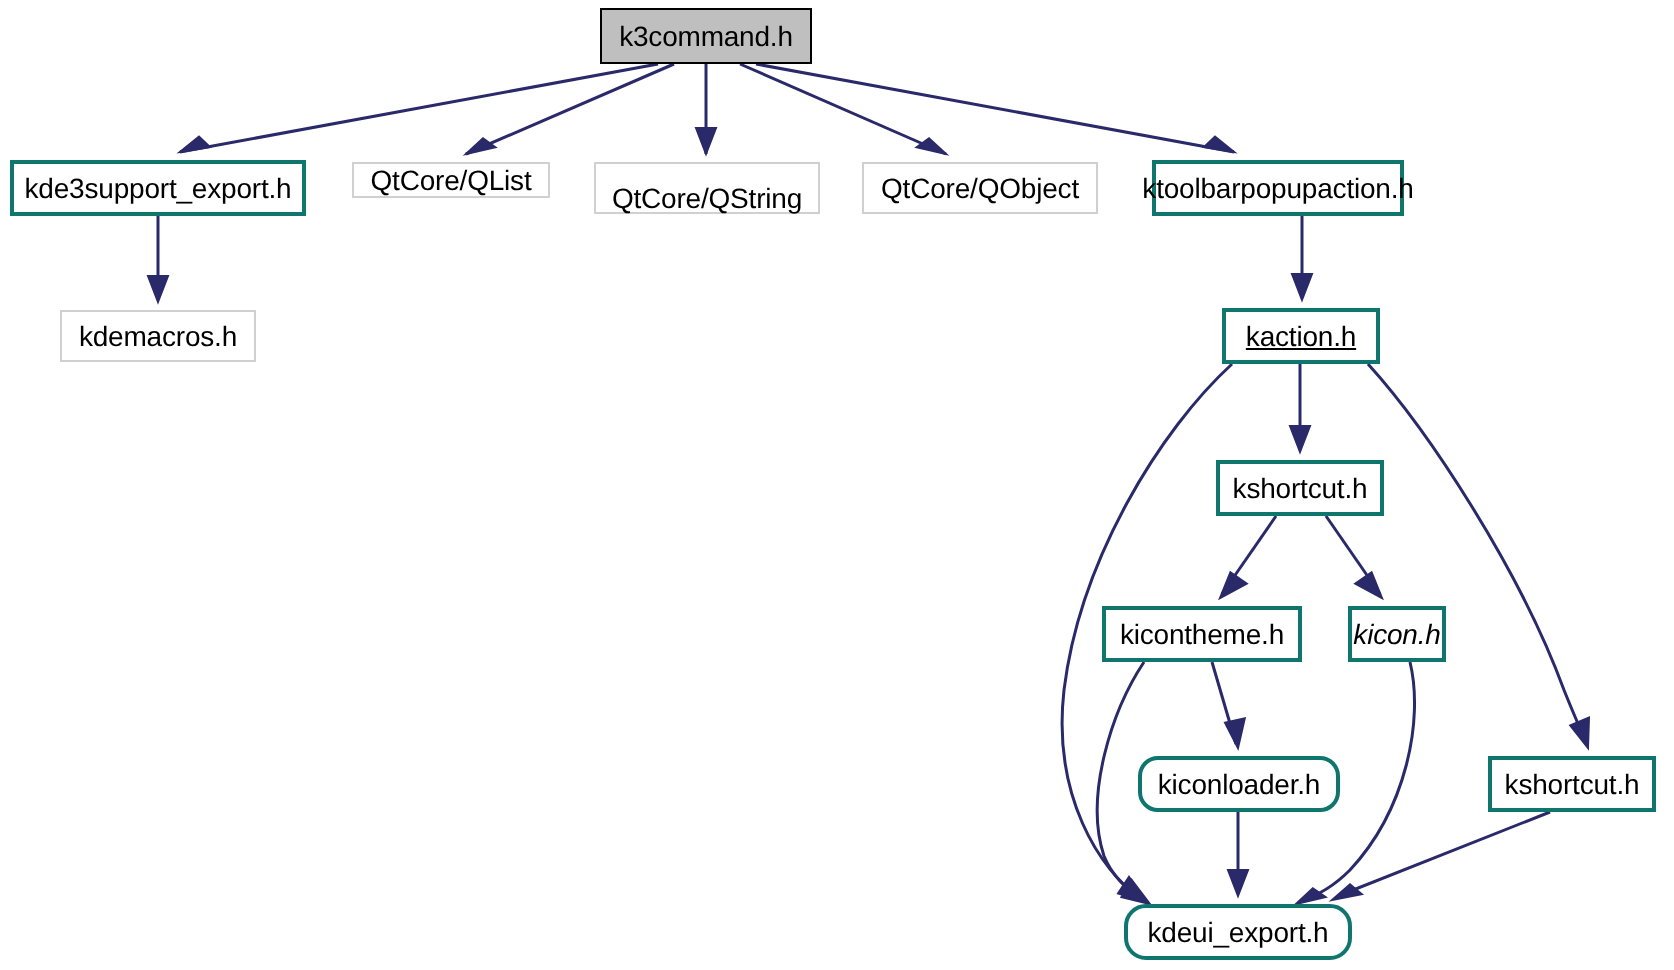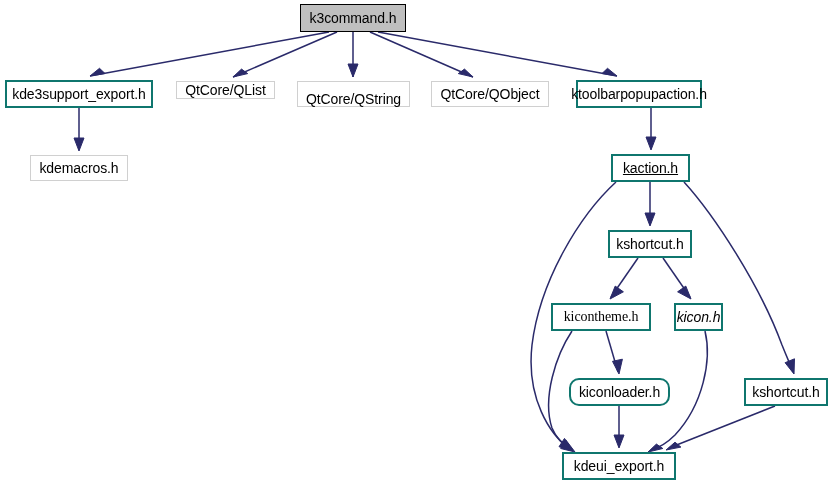--- a/index.html
+++ b/index.html
@@ -145,30 +145,30 @@
       </div>
       <div class="node" style="left: 30px; top: 155px; width: 98px; height: 26px;">
         <span class="node-label">kdemacros.h</span>
       </div>
       <div class="node strong" style="left: 611px; top: 154px; width: 79px; height: 28px; text-decoration: underline;">
         <span class="node-label">kaction.h</span>
       </div>
       <div class="node strong" style="left: 608px; top: 230px; width: 84px; height: 28px;">
         <span class="node-label">kshortcut.h</span>
       </div>
-      <div class="node strong" style="left: 551px; top: 303px; width: 100px; height: 28px; font-family: Liberation Serif, serif;">
+      <div class="node strong" style="left: 551px; top: 303px; width: 100px; height: 28px;">
         <span class="node-label">kicontheme.h</span>
       </div>
       <div class="node strong" style="left: 674px; top: 303px; width: 49px; height: 28px; font-style: italic;">
         <span class="node-label">kicon.h</span>
       </div>
       <div class="node strong" style="left: 569px; top: 378px; width: 101px; height: 28px; border-radius: 10px;">
         <span class="node-label">kiconloader.h</span>
       </div>
       <div class="node strong" style="left: 744px; top: 378px; width: 84px; height: 28px;">
         <span class="node-label">kshortcut.h</span>
       </div>
-      <div class="node strong" style="left: 562px; top: 452px; width: 114px; height: 28px;">
+      <div class="node strong" style="left: 562px; top: 452px; width: 114px; height: 28px; border-radius: 11px;">
         <span class="node-label">kdeui_export.h</span>
       </div>
     </div>
 
 </div>
 
 </body></html>

